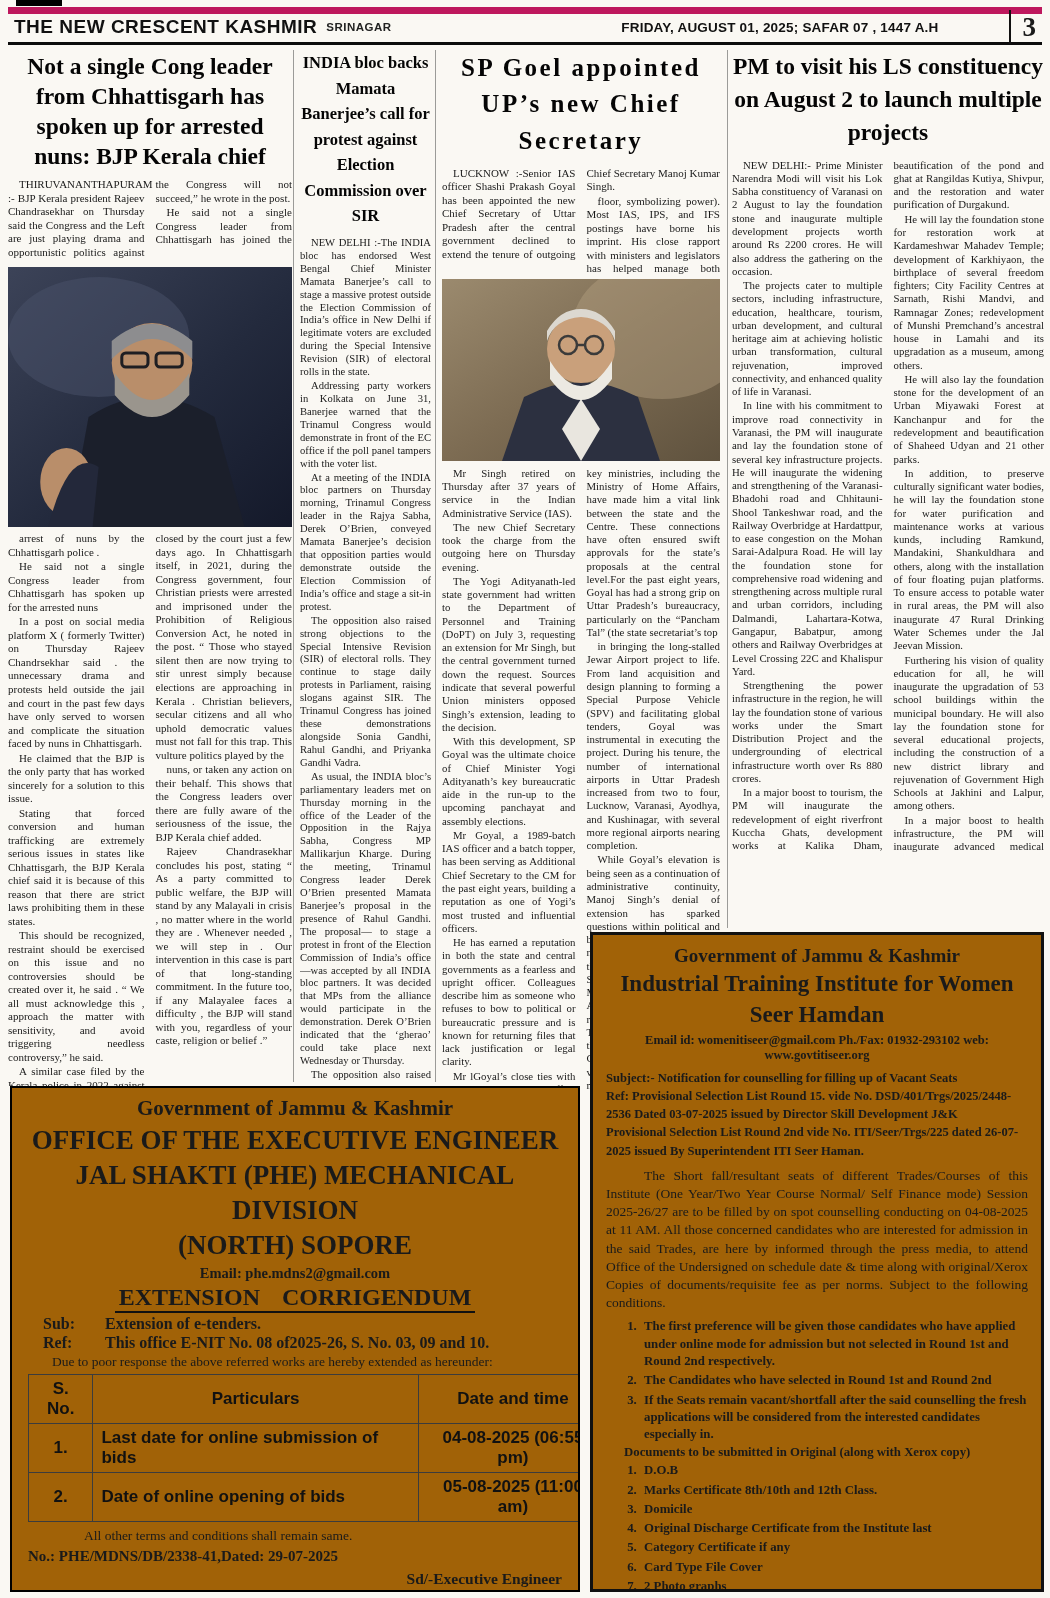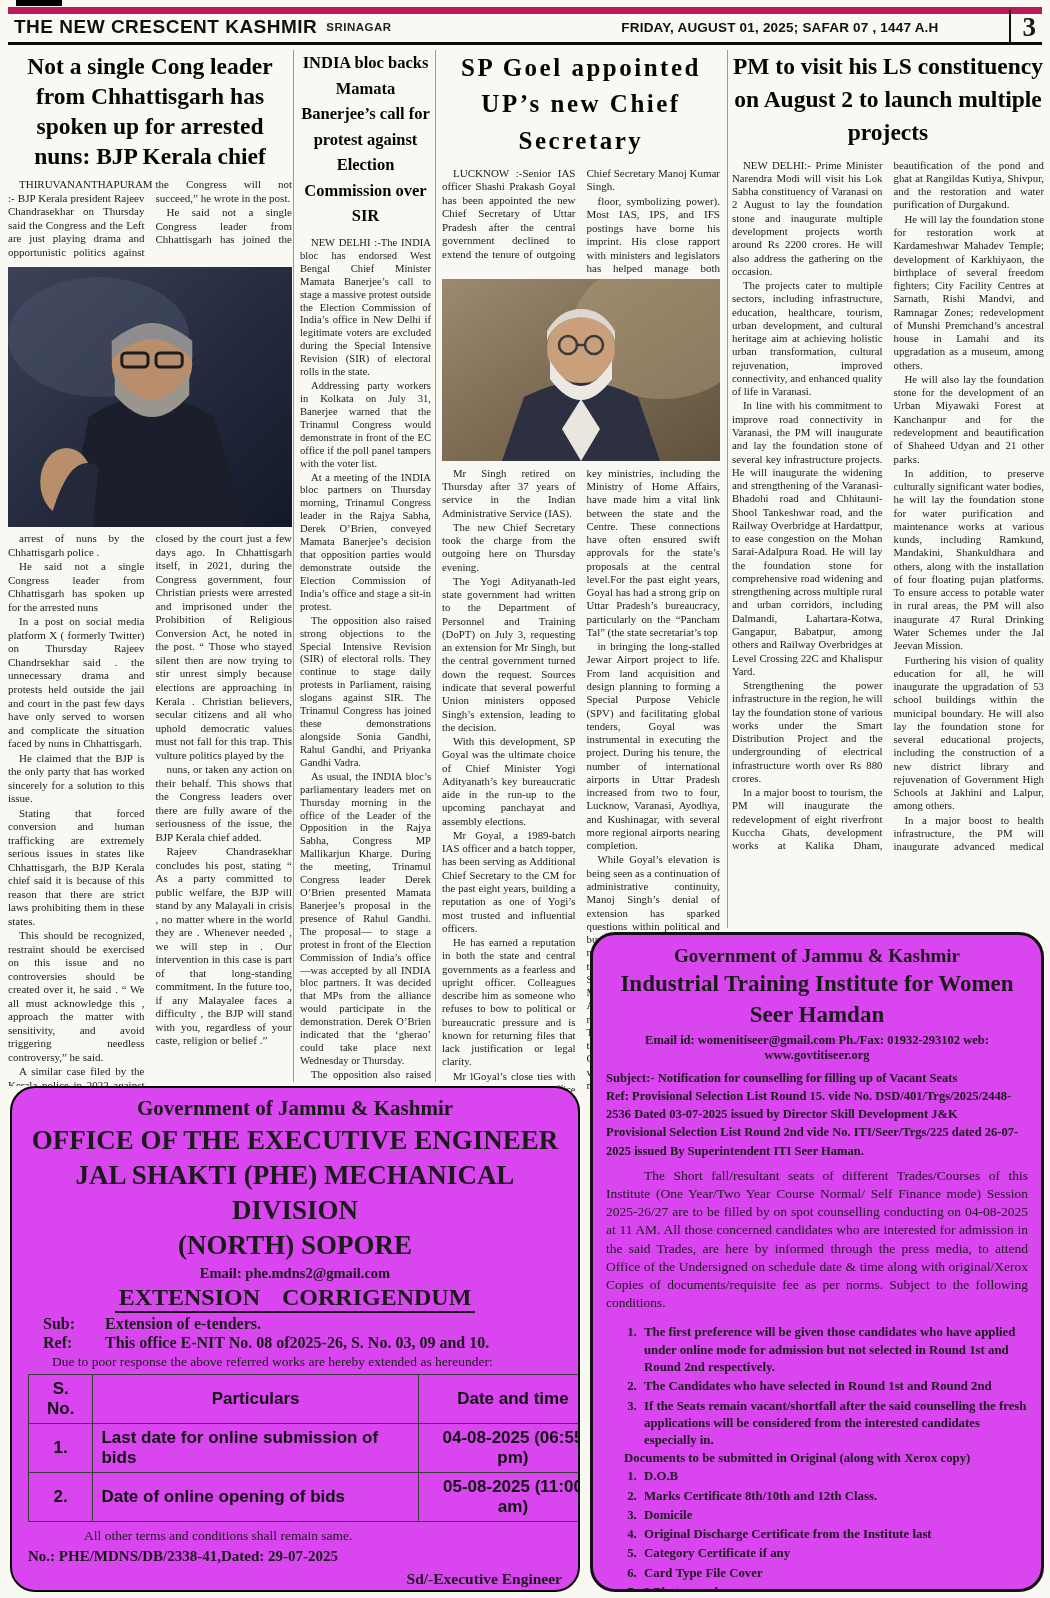--- a/index.html
+++ b/index.html
@@ -54,21 +54,21 @@
   #art-goel .intro { height:110px; font-size:11px; line-height:1.23; }
   #art-goel .photo { height:182px; margin:2px 0 6px; }
   #art-goel .body { height:648px; font-size:10.8px; line-height:1.23; }
 
   
   #art-pm { left:732px; top:48px; width:312px; height:882px; }
   #art-pm .headline { font-size:23.5px; line-height:1.4; padding:2px 0 10px; }
   #art-pm .body { height:700px; font-size:10.8px; line-height:1.23; }
 
   
-  aside { position:absolute; background:#d946ef; z-index:5; overflow:hidden;border-radius:25px; }
+  aside { position:absolute; background:#a16207; z-index:5; overflow:hidden; }
   .pre { white-space:pre-line; }
 
   #ad-phe { left:10px; top:1086px; width:570px; height:506px; border:2.5px solid #000; padding:8px 16px 6px; }
   #ad-phe .gov { text-align:center; font-size:21px; font-weight:700; margin:0; }
   #ad-phe .office { text-align:center; font-size:27px; font-weight:700; line-height:1.3; margin:2px 0 2px; }
   #ad-phe .email { text-align:center; font-size:14.5px; font-weight:700; margin:1px 0 2px; }
   #ad-phe .corrig { text-align:center; font-size:24px; font-weight:700; word-spacing:16px; margin:1px 0 4px; }
   #ad-phe .corrig span { border-bottom:2px solid #111; padding:0 4px 1px; }
   .subref { display:flex; font-size:16px; font-weight:700; margin:1px 15px; }
   .subref .lbl { width:62px; flex:0 0 auto; }
@@ -83,21 +83,21 @@
   #ad-phe .noline { font-size:15px; font-weight:700; margin:4px 0; }
   .ad-footer { display:flex; justify-content:space-between; align-items:flex-end; margin-top:2px; }
   .ad-footer .dipk { font-size:16px; font-weight:700; line-height:1.5; }
   .ad-footer .sd { font-size:15.5px; font-weight:700; text-align:right; line-height:1.35; }
 
   #ad-iti { left:590px; top:932px; width:454px; height:660px; border:3px solid #111; padding:8px 13px 6px; }
   #ad-iti .gov { text-align:center; font-size:19px; font-weight:700; margin:2px 0 0; }
   #ad-iti .inst { text-align:center; font-size:23px; font-weight:700; line-height:1.35; margin:1px 0 3px; }
   #ad-iti .email { text-align:center; font-size:12.5px; font-weight:700; margin:2px 0 6px; }
   #ad-iti .meta { font-size:12.5px; font-weight:700; line-height:1.45; margin:0; }
-  #ad-iti .para { font-size:13.5px; text-align:justify; text-indent:38px; line-height:1.35; margin:7px 0 12px; }
+  #ad-iti .para { font-size:13.5px; text-align:justify; text-indent:38px; line-height:1.35; margin:7px 0 6px; }
   #ad-iti ol { margin:2px 0 2px 0; padding-left:34px; font-size:12.8px; font-weight:700; line-height:1.35; }
   #ad-iti ol li { margin-bottom:2px; padding-left:4px; }
   #ad-iti .docnote { font-size:12.8px; font-weight:700; margin:2px 0 1px 18px; }
 </style>
 </head>
 <body>
 
 <div class="page">
 
   <div class="topmark"></div>
@@ -153,21 +153,21 @@
         <p>A similar case filed by the Kerala police in 2022 against two nuns and three others was closed by the court just a few days ago. In Chhattisgarh itself, in 2021, during the Congress government, four Christian priests were arrested and imprisoned under the Prohibition of Religious Conversion Act, he noted in the post. “ Those who stayed silent then are now trying to stir unrest simply because elections are approaching in Kerala . Christian believers, secular citizens and all who uphold democratic values must not fall for this trap. This vulture politics played by the</p>
         <p>nuns, or taken any action on their behalf. This shows that the Congress leaders over there are fully aware of the seriousness of the issue, the BJP Kerala chief added.</p>
         <p>Rajeev Chandrasekhar concludes his post, stating “ As a party committed to public welfare, the BJP will stand by any Malayali in crisis , no matter where in the world they are . Whenever needed , we will step in . Our intervention in this case is part of that long-standing commitment. In the future too, if any Malayalee faces a difficulty , the BJP will stand with you, regardless of your caste, religion or belief .”</p>
       </div>
   </section>
 
   <section id="art-india">
     <h2 class="headline">INDIA bloc backs Mamata Banerjee’s call for protest against Election Commission over SIR</h2>
     <div class="body-text body">
         <p>NEW DELHI :-The INDIA bloc has endorsed West Bengal Chief Minister Mamata Banerjee’s call to stage a massive protest outside the Election Commission of India’s office in New Delhi if legitimate voters are excluded during the Special Intensive Revision (SIR) of electoral rolls in the state.</p>
-        <p>Addressing party workers in Kolkata on July 31, Banerjee warned that the Trinamul Congress would demonstrate in front of the EC office if the poll panel tampers with the voter list.</p>
+        <p>Addressing party workers in Kolkata on June 31, Banerjee warned that the Trinamul Congress would demonstrate in front of the EC office if the poll panel tampers with the voter list.</p>
         <p>At a meeting of the INDIA bloc partners on Thursday morning, Trinamul Congress leader in the Rajya Sabha, Derek O’Brien, conveyed Mamata Banerjee’s decision that opposition parties would demonstrate outside the Election Commission of India’s office and stage a sit-in protest.</p>
         <p>The opposition also raised strong objections to the Special Intensive Revision (SIR) of electoral rolls. They continue to stage daily protests in Parliament, raising slogans against SIR. The Trinamul Congress has joined these demonstrations alongside Sonia Gandhi, Rahul Gandhi, and Priyanka Gandhi Vadra.</p>
         <p>As usual, the INDIA bloc’s parliamentary leaders met on Thursday morning in the office of the Leader of the Opposition in the Rajya Sabha, Congress MP Mallikarjun Kharge. During the meeting, Trinamul Congress leader Derek O’Brien presented Mamata Banerjee’s proposal in the presence of Rahul Gandhi. The proposal— to stage a protest in front of the Election Commission of India’s office—was accepted by all INDIA bloc partners. It was decided that MPs from the alliance would participate in the demonstration. Derek O’Brien indicated that the ‘gherao’ could take place next Wednesday or Thursday.</p>
         <p>The opposition also raised strong objections to the Special Intensive Revision (SIR) of electoral rolls. They continue to stage daily protests in Parliament, raie Trinamul Congress has joined these demonstrations alongside Sonia Gandhi, Rahul Gandhi, and Priyanka Gandhi Vadra.</p>
       </div>
   </section>
 
   <section id="art-goel">
     <h1 class="headline">SP Goel appointed UP’s new Chief Secretary</h1>
     <div class="body-text cols2 intro">

